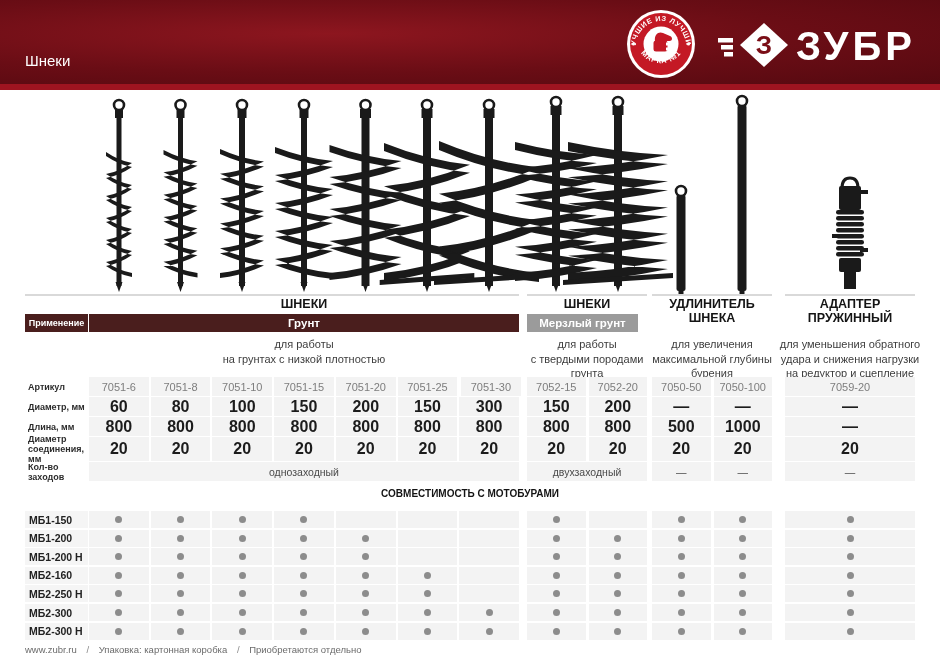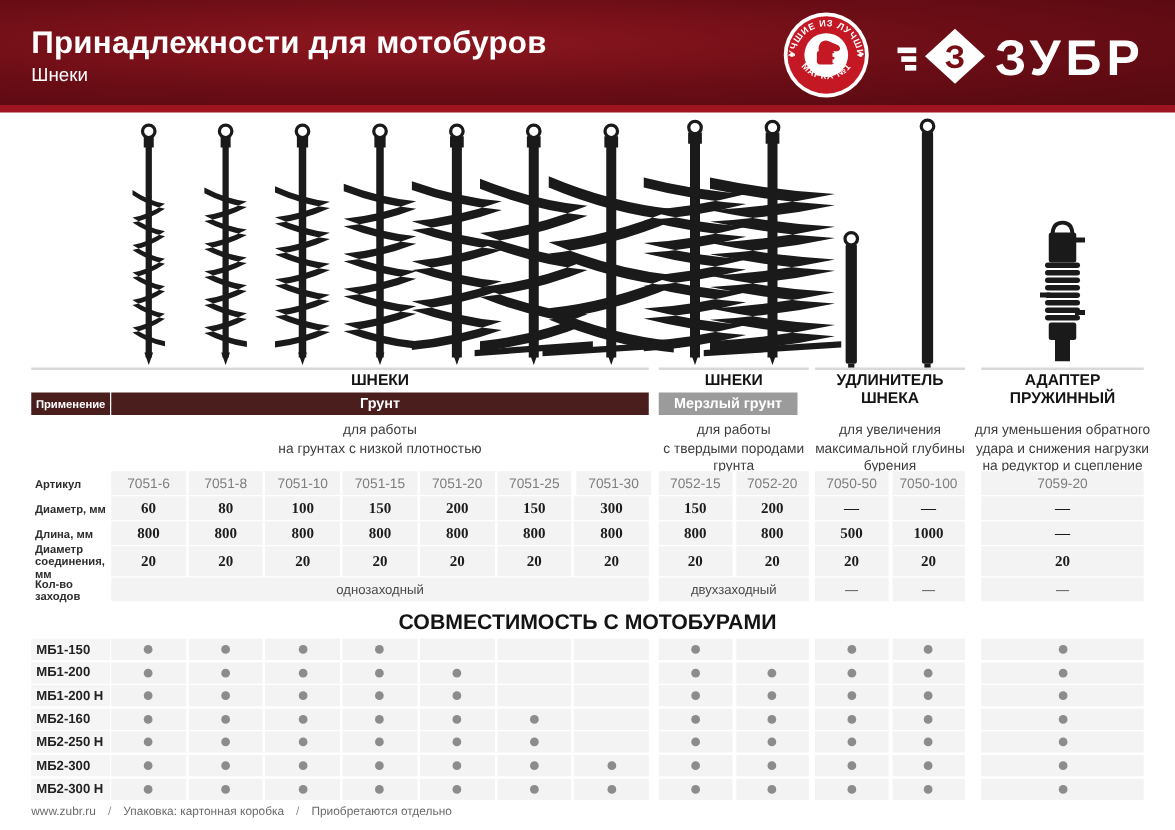--- a/index.html
+++ b/index.html
@@ -18,40 +18,39 @@
   .desc{font-size:11px;color:#3d3d3d;text-align:center;line-height:14.5px;white-space:nowrap;}
   .bar{background:#4a1e1d;color:#fff;font-weight:bold;font-size:11.5px;
        display:flex;align-items:center;justify-content:center;}
   .bar.gray{background:#9b9b9b;}
   .applabel{background:#4a1e1d;color:#fff;font-weight:bold;font-size:9px;
        display:flex;align-items:center;justify-content:center;}
   .speclabel{font-weight:bold;font-size:9px;color:#2d2d2d;display:flex;align-items:center;
        line-height:10px;padding-left:3px;}
   .cell{background:#f3f3f3;display:flex;align-items:center;justify-content:center;}
   .art{color:#7d7d7d;font-size:11px;}
-  .num{font-weight:bold;font-size:12px;color:#1c1c1c;font-family:Liberation Serif, serif;}
+  .num{font-weight:bold;font-size:16px;color:#1c1c1c;}
   .starts{font-size:10.5px;color:#4a4a4a;}
   
   #compat-title{left:0;top:488px;width:940px;text-align:center;font-weight:bold;
-       font-size:17px;color:#141414;}
+       font-size:10px;color:#141414;}
   .compatlabel{background:#f5f5f5;font-weight:bold;font-size:10.5px;color:#222;
        display:flex;align-items:center;padding-left:4px;}
   .dot{width:7px;height:7px;border-radius:50%;background:#8c8c8c;}
   
   #footer{left:25px;top:644px;font-size:9.5px;color:#6b6b6b;}
   #footer .fsep{margin:0 7px;color:#8a8a8a;}
   #products{left:0;top:90px;}
 </style>
 </head>
 <body>
 
 <div id="sheet">
 
   <div id="header" class="abs">
-    <div id="page-title" class="abs">Принадлежности для мотобуров</div>
     <div id="page-subtitle" class="abs">Шнеки</div>
 
     <svg class="abs" style="left:626px;top:9px" width="70" height="70" viewBox="0 0 70 70">
       <circle cx="35" cy="35" r="34" fill="#ffffff"></circle>
       <circle cx="35" cy="35" r="31" fill="#c41925"></circle>
       <circle cx="35" cy="35" r="17.5" fill="#ffffff"></circle>
       <g>
         <path d="M29 32 c-1 -7 4 -10 8 -8 l7 3 c3 1.4 2.6 5 -.5 5 l-5 0" fill="#c41925"></path>
         <rect x="27.5" y="31.5" width="14" height="11" rx="2.5" fill="#c41925"></rect>
         <rect x="40" y="33.5" width="6" height="3" fill="#ffffff"></rect>

